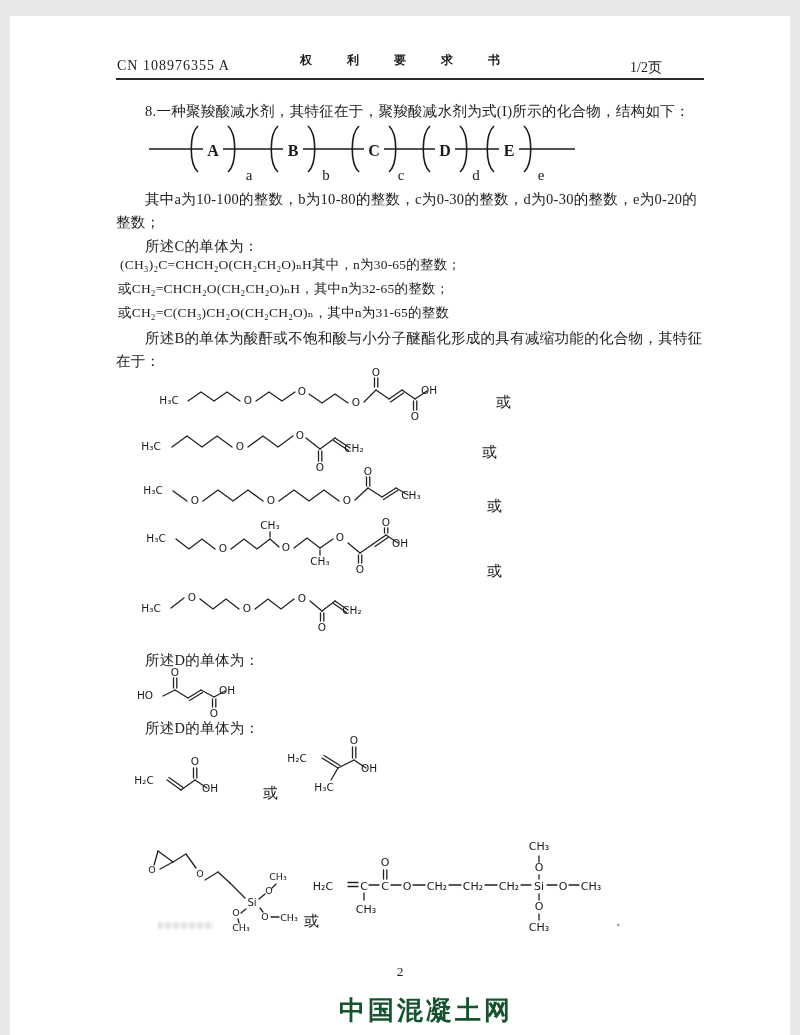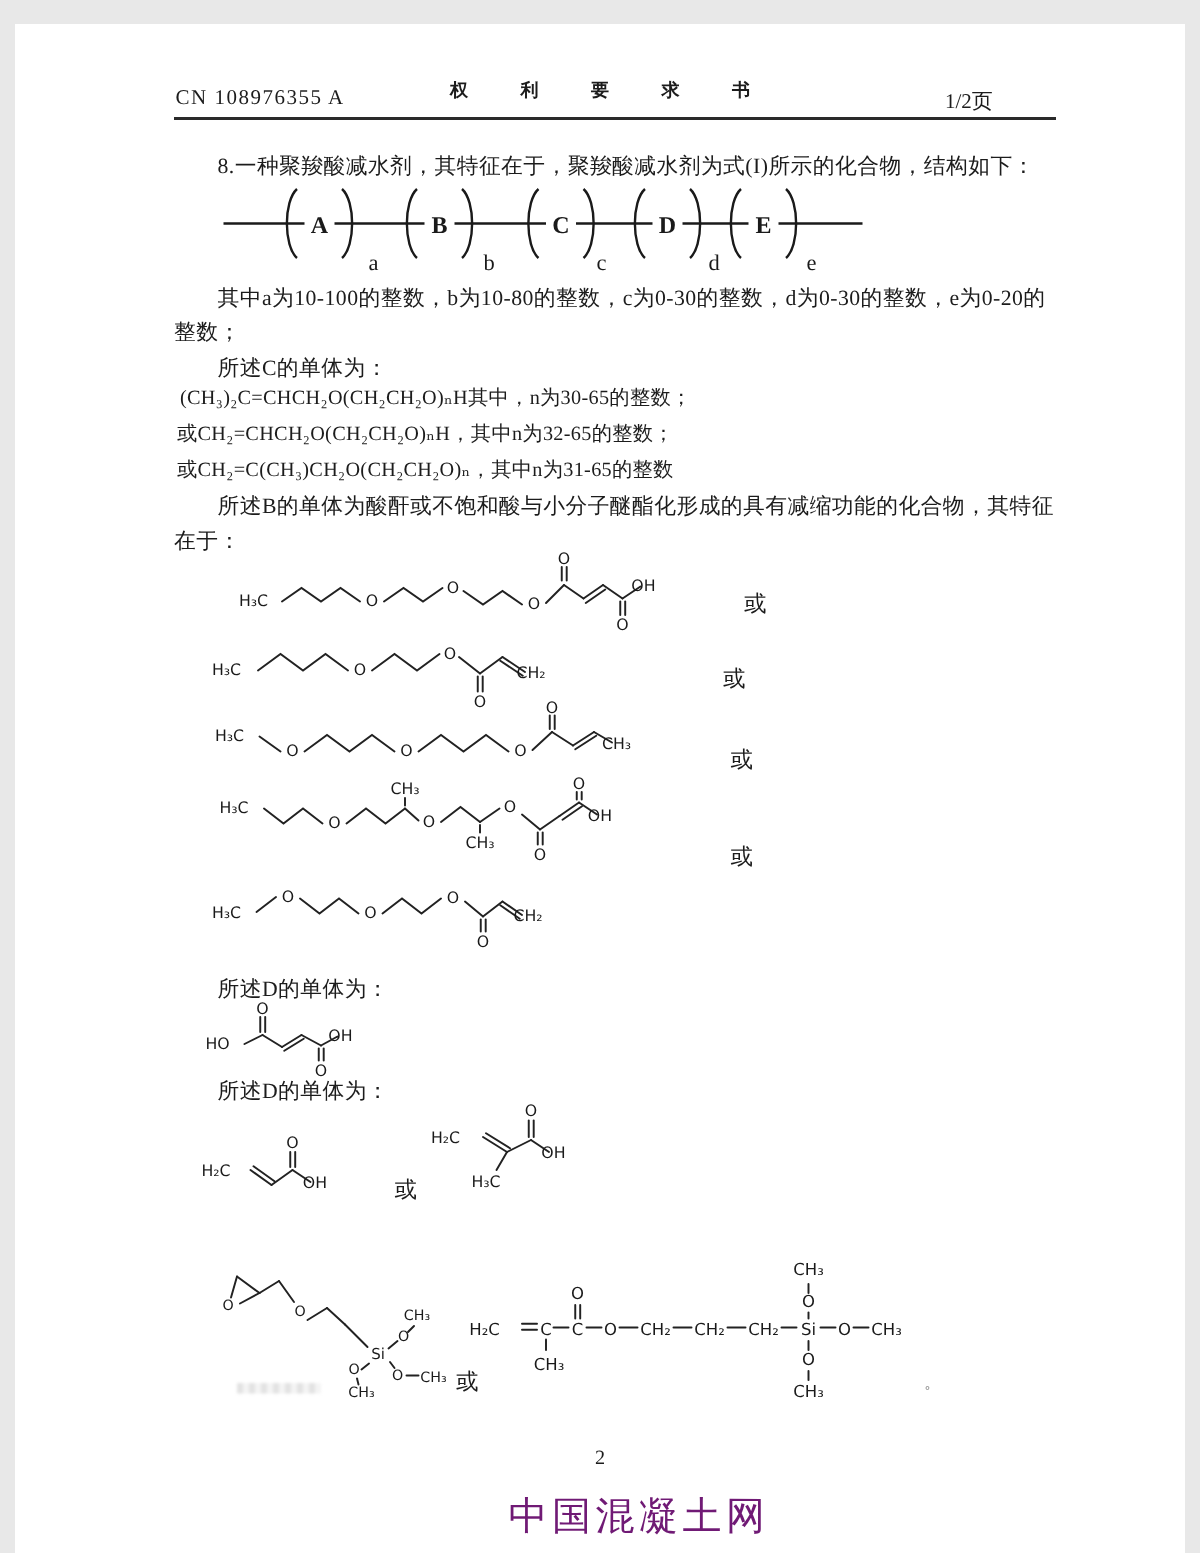--- a/index.html
+++ b/index.html
@@ -346,15 +346,15 @@
       <text x="240" y="56" style="font-size:11px">O</text>
       <text x="268" y="56" style="font-size:11px">CH₃</text>
       <text x="216" y="76" style="font-size:11px">O</text>
       <text x="216" y="97" style="font-size:11px">CH₃</text>
     </svg>
   </div>
   <span class="abs tinymark" style="left:606px;top:898px">。</span>
   <div class="abs smudge" style="left:148px;top:906px"></div>
 
   <div class="abs pagenum" style="top:948px">2</div>
-  <div class="abs watermark" style="left: 329px; top: 977px; color: #701a75;">中国混凝土网</div>
+  <div class="abs watermark" style="left: 329px; top: 977px; color: #14532d; font-weight: bold;">中国混凝土网</div>
 
 </div>
 
 </body></html>

